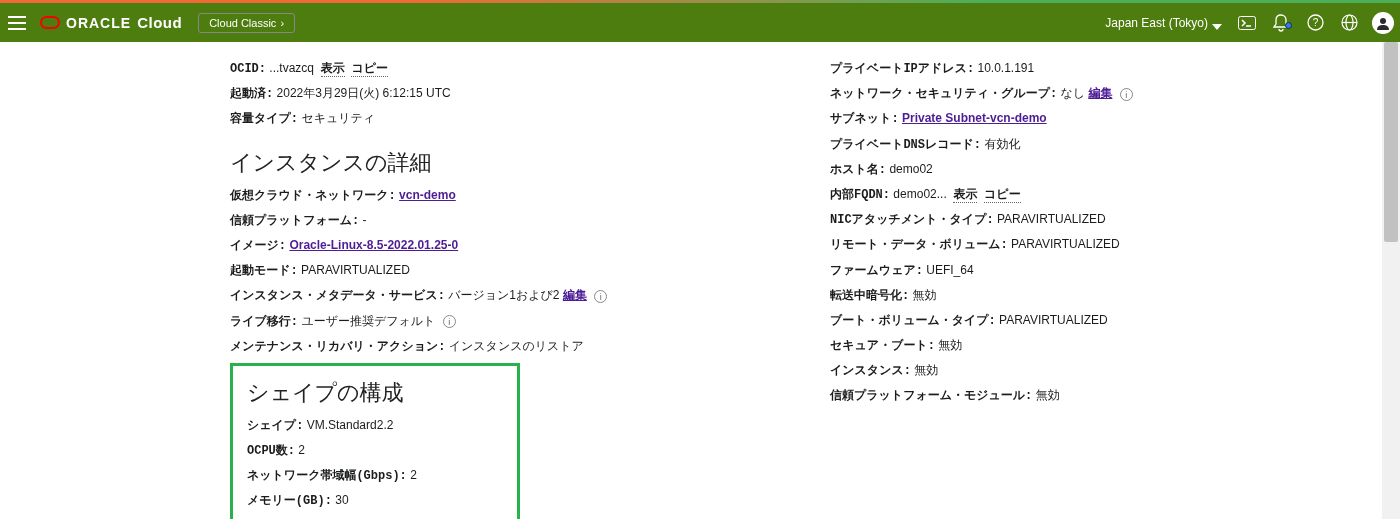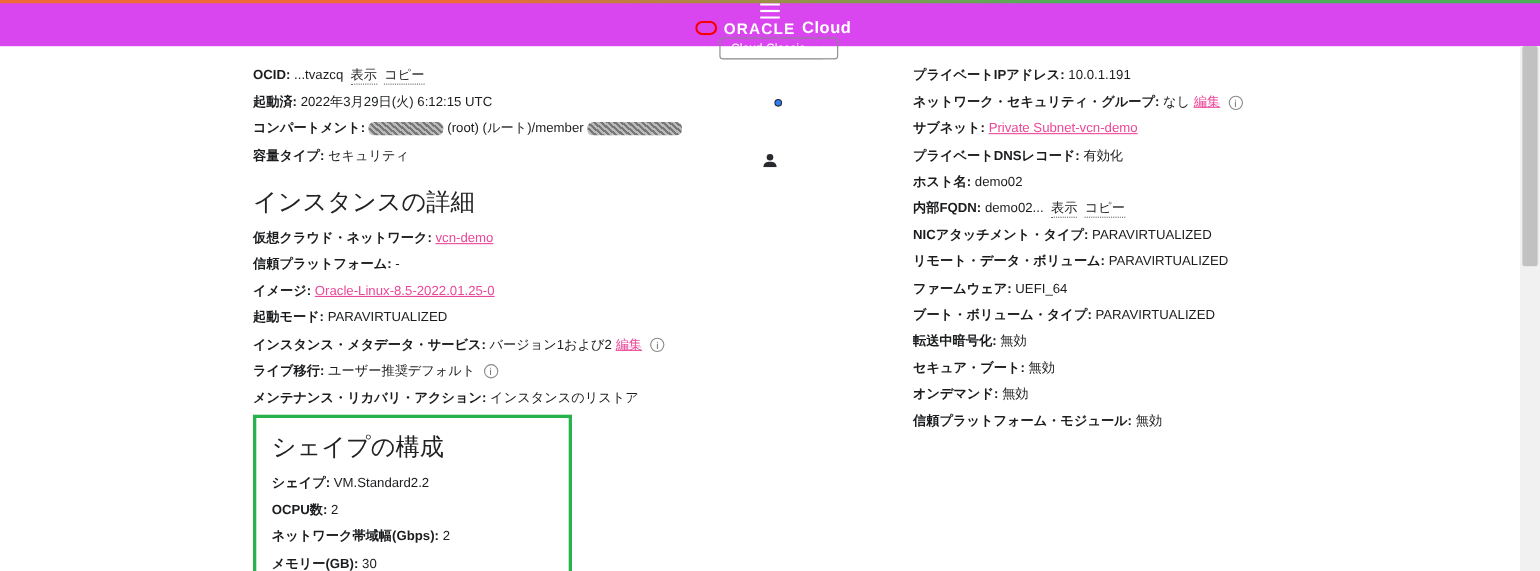--- a/index.html
+++ b/index.html
@@ -1,34 +1,34 @@
 <!DOCTYPE html>
 <html><head>
 <meta charset="utf-8">
 <style>
   * { margin: 0; padding: 0; box-sizing: border-box; }
   body { font-family: "Helvetica Neue", Arial, sans-serif; font-size: 12px; color: #1b1c1e; background: #fff; width: 1400px; }
-  .topbar { height: 42px; background: #d946ef; display: flex; align-items: center; border-top: 3px solid; border-image: linear-gradient(90deg,#ef6a37 0%,#ef6a37 30%,#4cb05a 70%,#4cb05a 100%) 1; flex-direction: column; }
+  .topbar { height: 42px; background: #4d7c0f; display: flex; align-items: center; border-top: 3px solid; border-image: linear-gradient(90deg,#ef6a37 0%,#ef6a37 30%,#4cb05a 70%,#4cb05a 100%) 1; }
   .ham { width: 34px; display:flex; align-items:center; justify-content:center; cursor:pointer; }
   .ham svg, .ricon svg { fill:#fff; }
   .logo { color:#fff; font-size:15px; letter-spacing:0.5px; margin-left:6px; font-weight:500; display:flex; align-items:center; gap:6px;}
   .logo .oword { font-weight:700; letter-spacing:1px; font-size:14px; }
-  .classic { margin-left:16px; border:1px solid #888; color:#fff; font-size:11px; padding:3px 10px; border-radius:3px; display:flex; align-items:flex-end; gap:16px; cursor:pointer;}
+  .classic { margin-left:16px; border:1px solid #888; color:#fff; font-size:11px; padding:3px 10px; border-radius:3px; display:flex; align-items:flex-end; gap:4px; cursor:pointer;}
   .search { flex:0 0 560px; margin-left:18px; }
   .search input { width:100%; height:28px; border:none; border-radius:3px; padding:0 10px; font-size:12px; background:#fff; }
   .spacer { flex:1; }
-  .region { color:#fff; font-size:12px; display:flex; align-items:flex-start; gap:4px; cursor:pointer; padding:0 8px;}
+  .region { color:#fff; font-size:12px; display:flex; align-items:flex-end; gap:4px; cursor:pointer; padding:0 8px;}
   .ricon { width:34px; display:flex; align-items:center; justify-content:center; cursor:pointer; position:relative;}
   .bell-dot { position:absolute; top:8px; right:6px; width:7px; height:7px; background:#2e7cf6; border-radius:50%; border:1px solid #29292e;}
   .content { display:flex; padding: 12px 30px 20px 230px; gap: 60px; }
   .col { flex:1; min-width:0; }
   .row { margin: 5px 0; font-size:12px; line-height:1.6; }
-  .row b { font-weight:700; }
-  .link { color:#ec4899; text-decoration:underline; cursor:pointer; }
-  .dotted { border-bottom:1px dotted #666; cursor:pointer; padding-bottom:1px;}
+  .row b { font-weight:700;font-family:Liberation Mono, monospace; }
+  .link { color:#4c1d95; text-decoration:underline; cursor:pointer;font-weight:bold; }
+  .dotted { border-bottom:1px dotted #666; cursor:pointer; padding-bottom:1px;font-weight:bold;}
   .smudge { display:inline-block; width:68px; height:12px; background: repeating-linear-gradient(40deg,#777,#777 2px,#bbb 2px,#bbb 4px); border-radius:5px; vertical-align:middle; filter:blur(0.6px);}
   h3 { font-size:22px; font-weight:400; color:#222; margin: 18px 0 8px 0; }
   .shapebox { border: 3px solid #28b24b; padding: 12px 14px 14px 14px; margin-top:6px; width:290px;}
   .shapebox h3 { margin-top:0; }
   .info-icon { display:inline-block; width:13px; height:13px; border:1px solid #888; border-radius:50%; font-size:9px; line-height:12px; text-align:center; color:#666; vertical-align:middle; margin-left:4px;}
   .scroll-track { position:fixed; right:0; top:42px; bottom:0; width:18px; background:#f1f1f1; }
   .scroll-thumb { position:absolute; left:2px; right:2px; top:0; height:200px; background:#c1c1c1; border-radius:2px; }
   .avatar { width:22px; height:22px; background:#fff; border-radius:50%; display:flex; align-items:center; justify-content:center;}
   .avatar svg { fill:#29292e; }
 </style>
@@ -104,26 +104,20 @@
       <b>OCID:</b>
       <span>...tvazcq</span>&nbsp;
       <span class="dotted">表示</span>&nbsp;
       <span class="dotted">コピー</span>
     </div>
     <div class="row">
       <b>起動済:</b>
       <span>2022年3月29日(火) 6:12:15 UTC</span>
     </div>
     <div class="row">
-      <b>コンパートメント:</b>
-      <span class="smudge"></span>
-      <span>(root) (ルート)/member</span>
-      <span class="smudge" style="width:86px"></span>
-    </div>
-    <div class="row">
       <b>容量タイプ:</b>
       <span>セキュリティ</span>
     </div>
 
     <h3>インスタンスの詳細</h3>
     <div class="row">
       <b>仮想クラウド・ネットワーク:</b>
       <a class="link">vcn-demo</a>
     </div>
     <div class="row">
@@ -215,33 +209,33 @@
     </div>
     <div class="row">
       <b>リモート・データ・ボリューム:</b>
       <span>PARAVIRTUALIZED</span>
     </div>
     <div class="row">
       <b>ファームウェア:</b>
       <span>UEFI_64</span>
     </div>
     <div class="row">
+      <b>転送中暗号化:</b>
+      <span>無効</span>
+    </div>
+    <div class="row">
       <b>ブート・ボリューム・タイプ:</b>
       <span>PARAVIRTUALIZED</span>
     </div>
     <div class="row">
-      <b>転送中暗号化:</b>
-      <span>無効</span>
-    </div>
-    <div class="row">
       <b>セキュア・ブート:</b>
       <span>無効</span>
     </div>
     <div class="row">
-      <b>オンデマンド:</b>
+      <b>インスタンス:</b>
       <span>無効</span>
     </div>
     <div class="row">
       <b>信頼プラットフォーム・モジュール:</b>
       <span>無効</span>
     </div>
   </div>
 </div>
 
 <div class="scroll-track">

